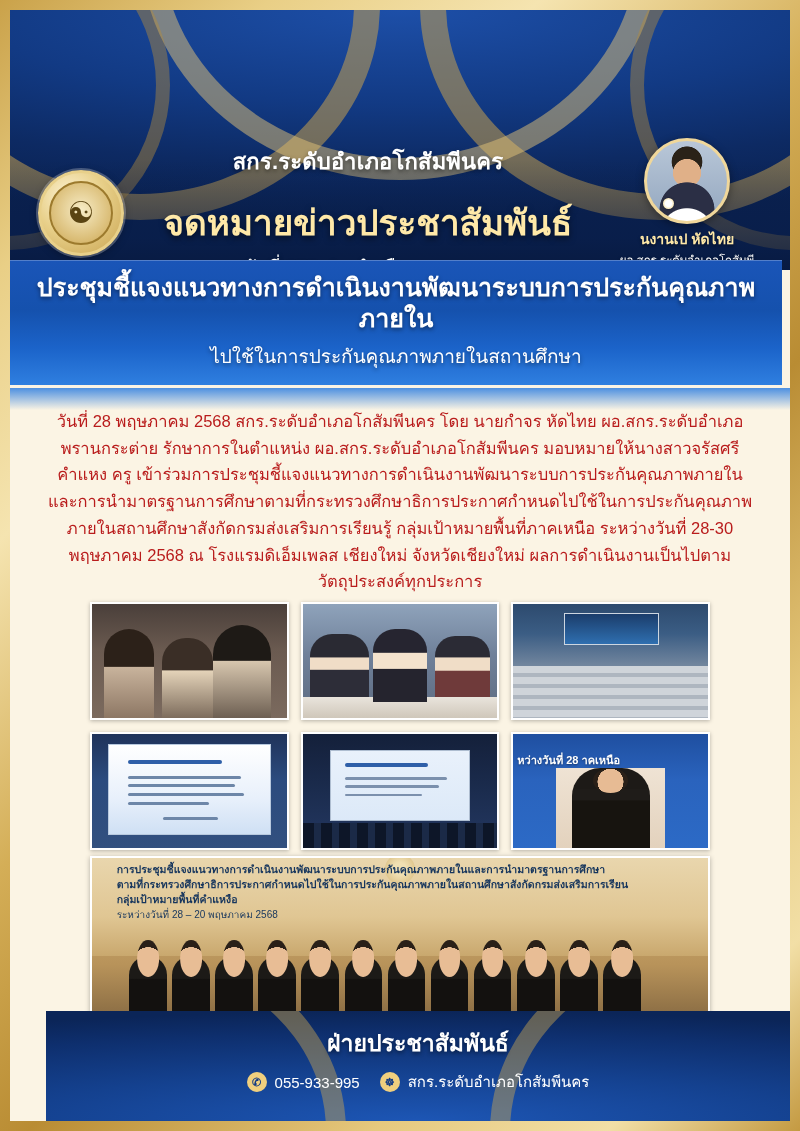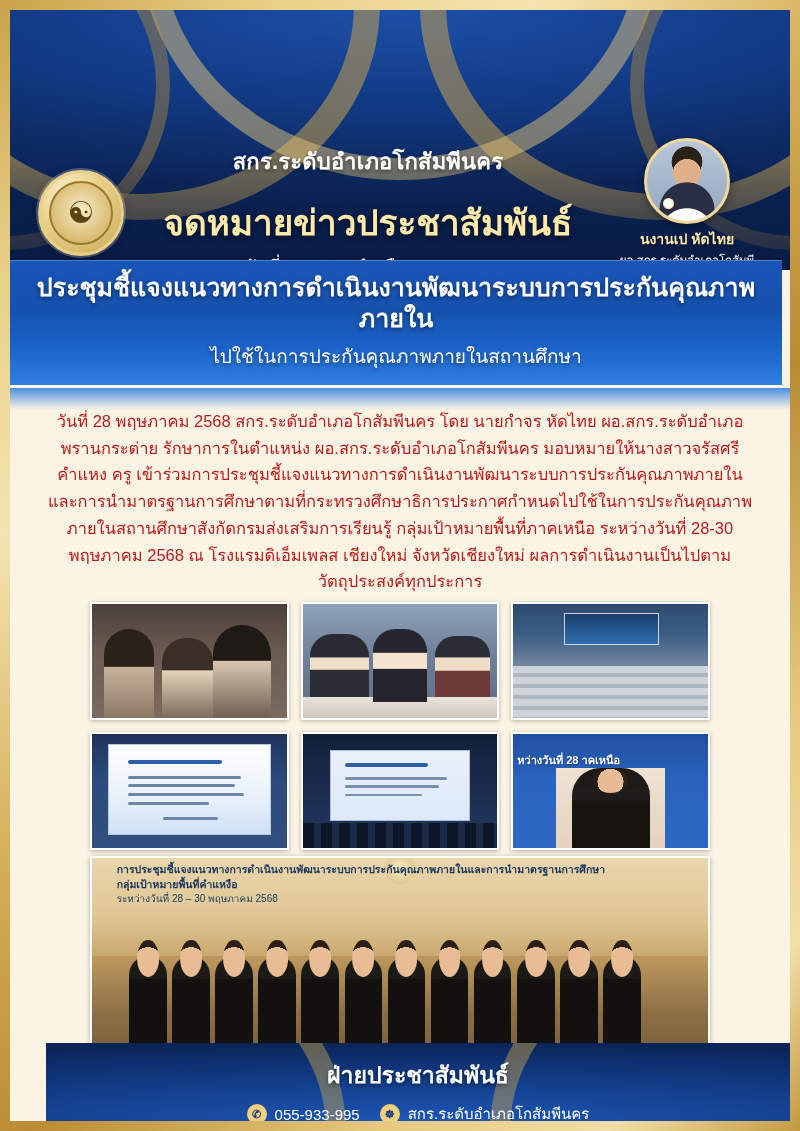--- a/index.html
+++ b/index.html
@@ -277,21 +277,21 @@
   .group .person-fig .head {
     position:absolute; left:50%; transform:translateX(-50%); top:-13%;
     width: 58%; height: 30%; border-radius:50%;
     background: radial-gradient(circle at 50% 60%, #e8bd95 0 60%, #2a2018 61%);
   }
 
   
   .footer {
     position: absolute;
     left: 0; right: 0; bottom: 0;
-    height: 78px;
+    height: 110px;
     background:
       radial-gradient(ellipse 120% 100% at 50% 100%, #1d56b5 0%, #14418f 45%, #0e2f6e 80%, #0b2558 100%);
     color: #fff;
     text-align: center;
     padding-top: 14px;
     overflow:hidden;
     margin-left:36px;
   }
   .footer .farc {
     position:absolute; border-radius:50%;
@@ -402,22 +402,23 @@
           <div class="face"></div>
         </div>
       </div>
     </div>
 
     <div class="group">
       <div class="banner"></div>
       <div class="crest"></div>
       <div class="btext">
         <div>การประชุมชี้แจงแนวทางการดำเนินงานพัฒนาระบบการประกันคุณภาพภายในและการนำมาตรฐานการศึกษา</div>
+        <div>ตามที่กระทรวงศึกษาธิการประกาศกำหนดไปใช้ในการประกันคุณภาพภายในสถานศึกษาสังกัดกรมส่งเสริมการเรียน</div>
         <div>กลุ่มเป้าหมายพื้นที่คำแหงือ</div>
-        <div class="small">ระหว่างวันที่ 28 – 30 พฤษภาคม 2568</div>
+        <div class="small">ระหว่างวันที่ 28 – 20 พฤษภาคม 2568</div>
       </div>
       <div class="people">
         <div class="person-fig" style="left:6%;">
             <span class="head"></span>
           </div>
         <div class="person-fig" style="left:13%;">
             <span class="head"></span>
           </div>
         <div class="person-fig" style="left:20%;">
             <span class="head"></span>

